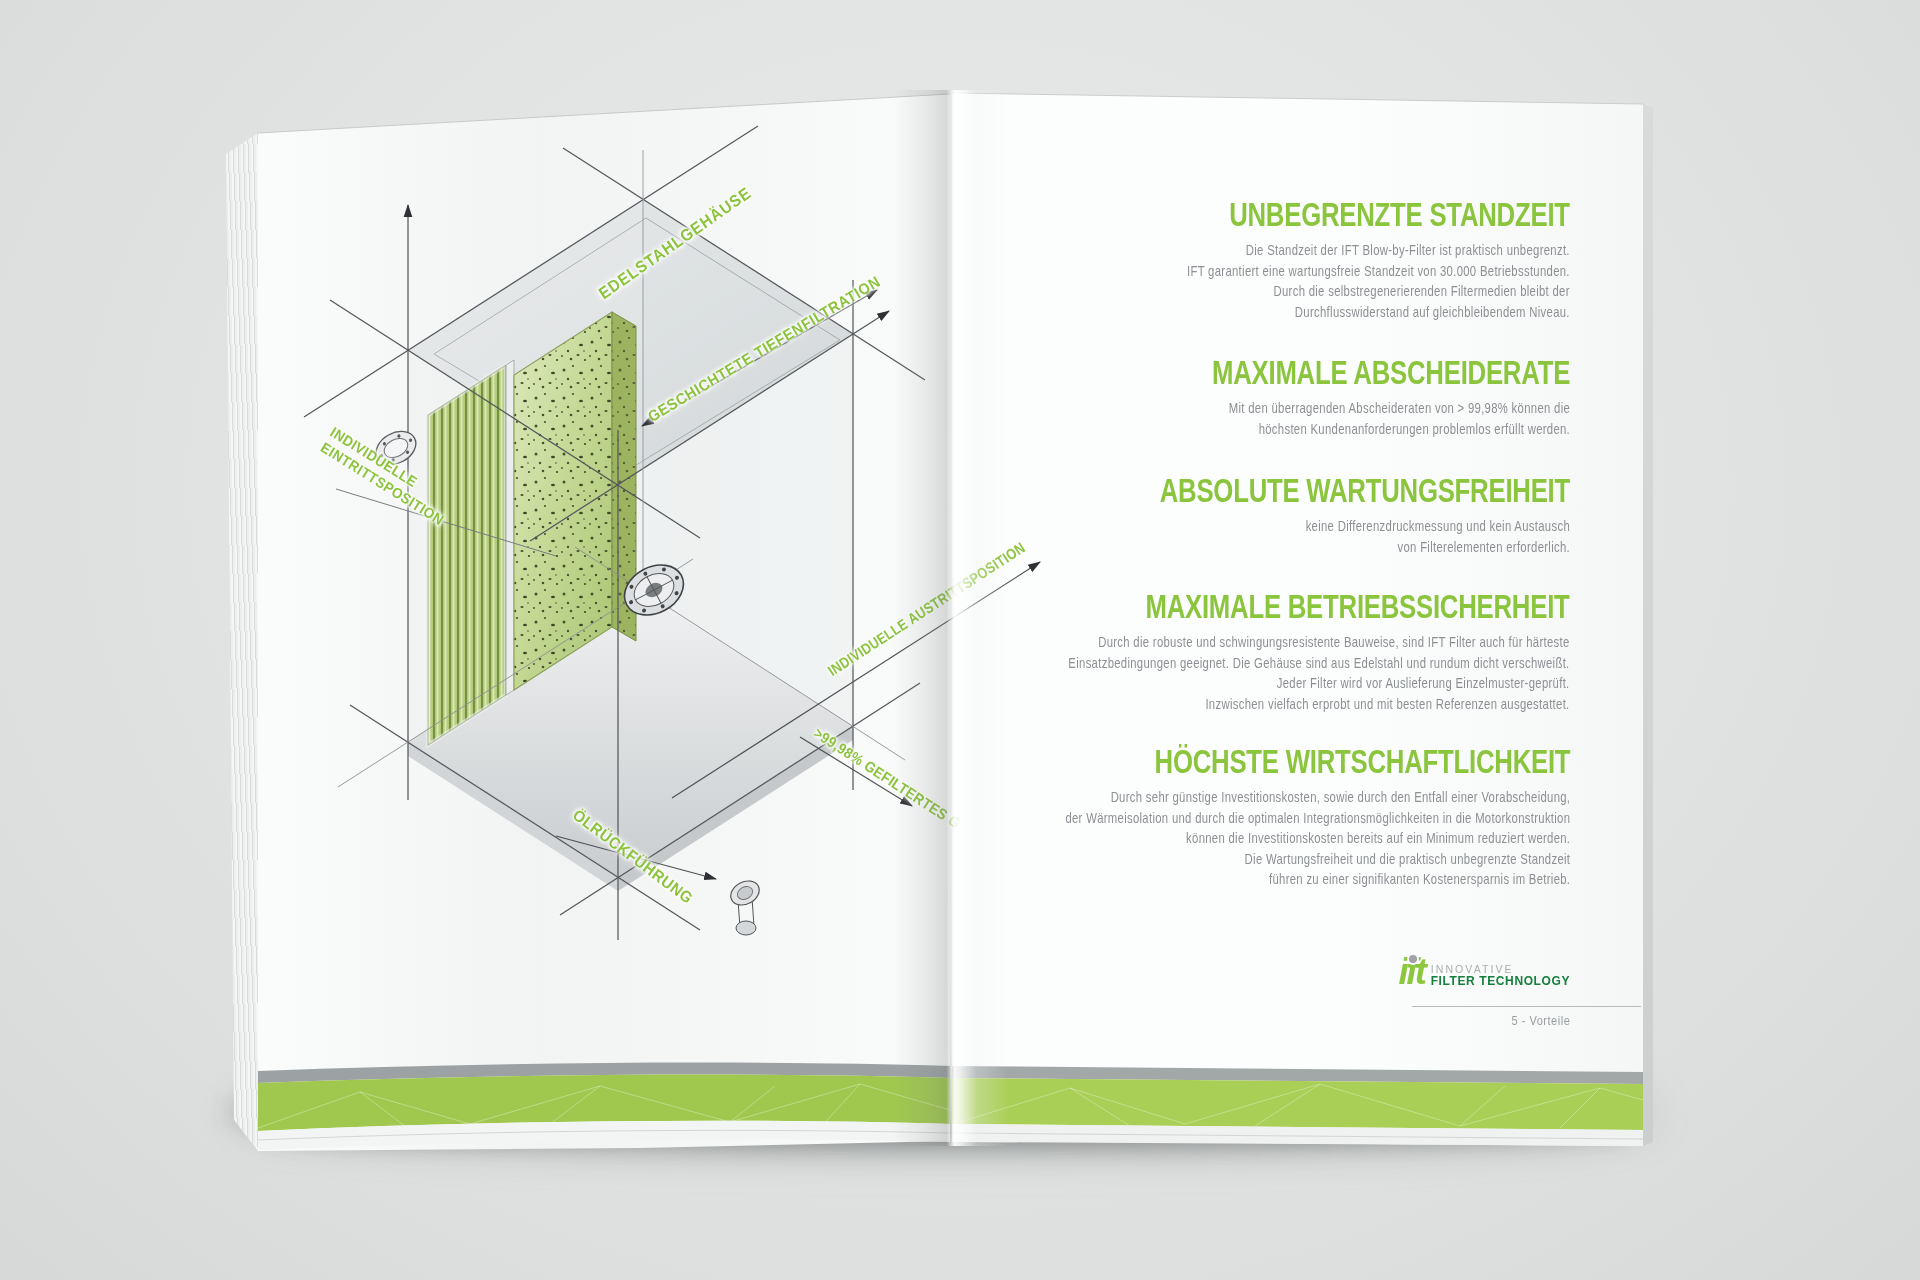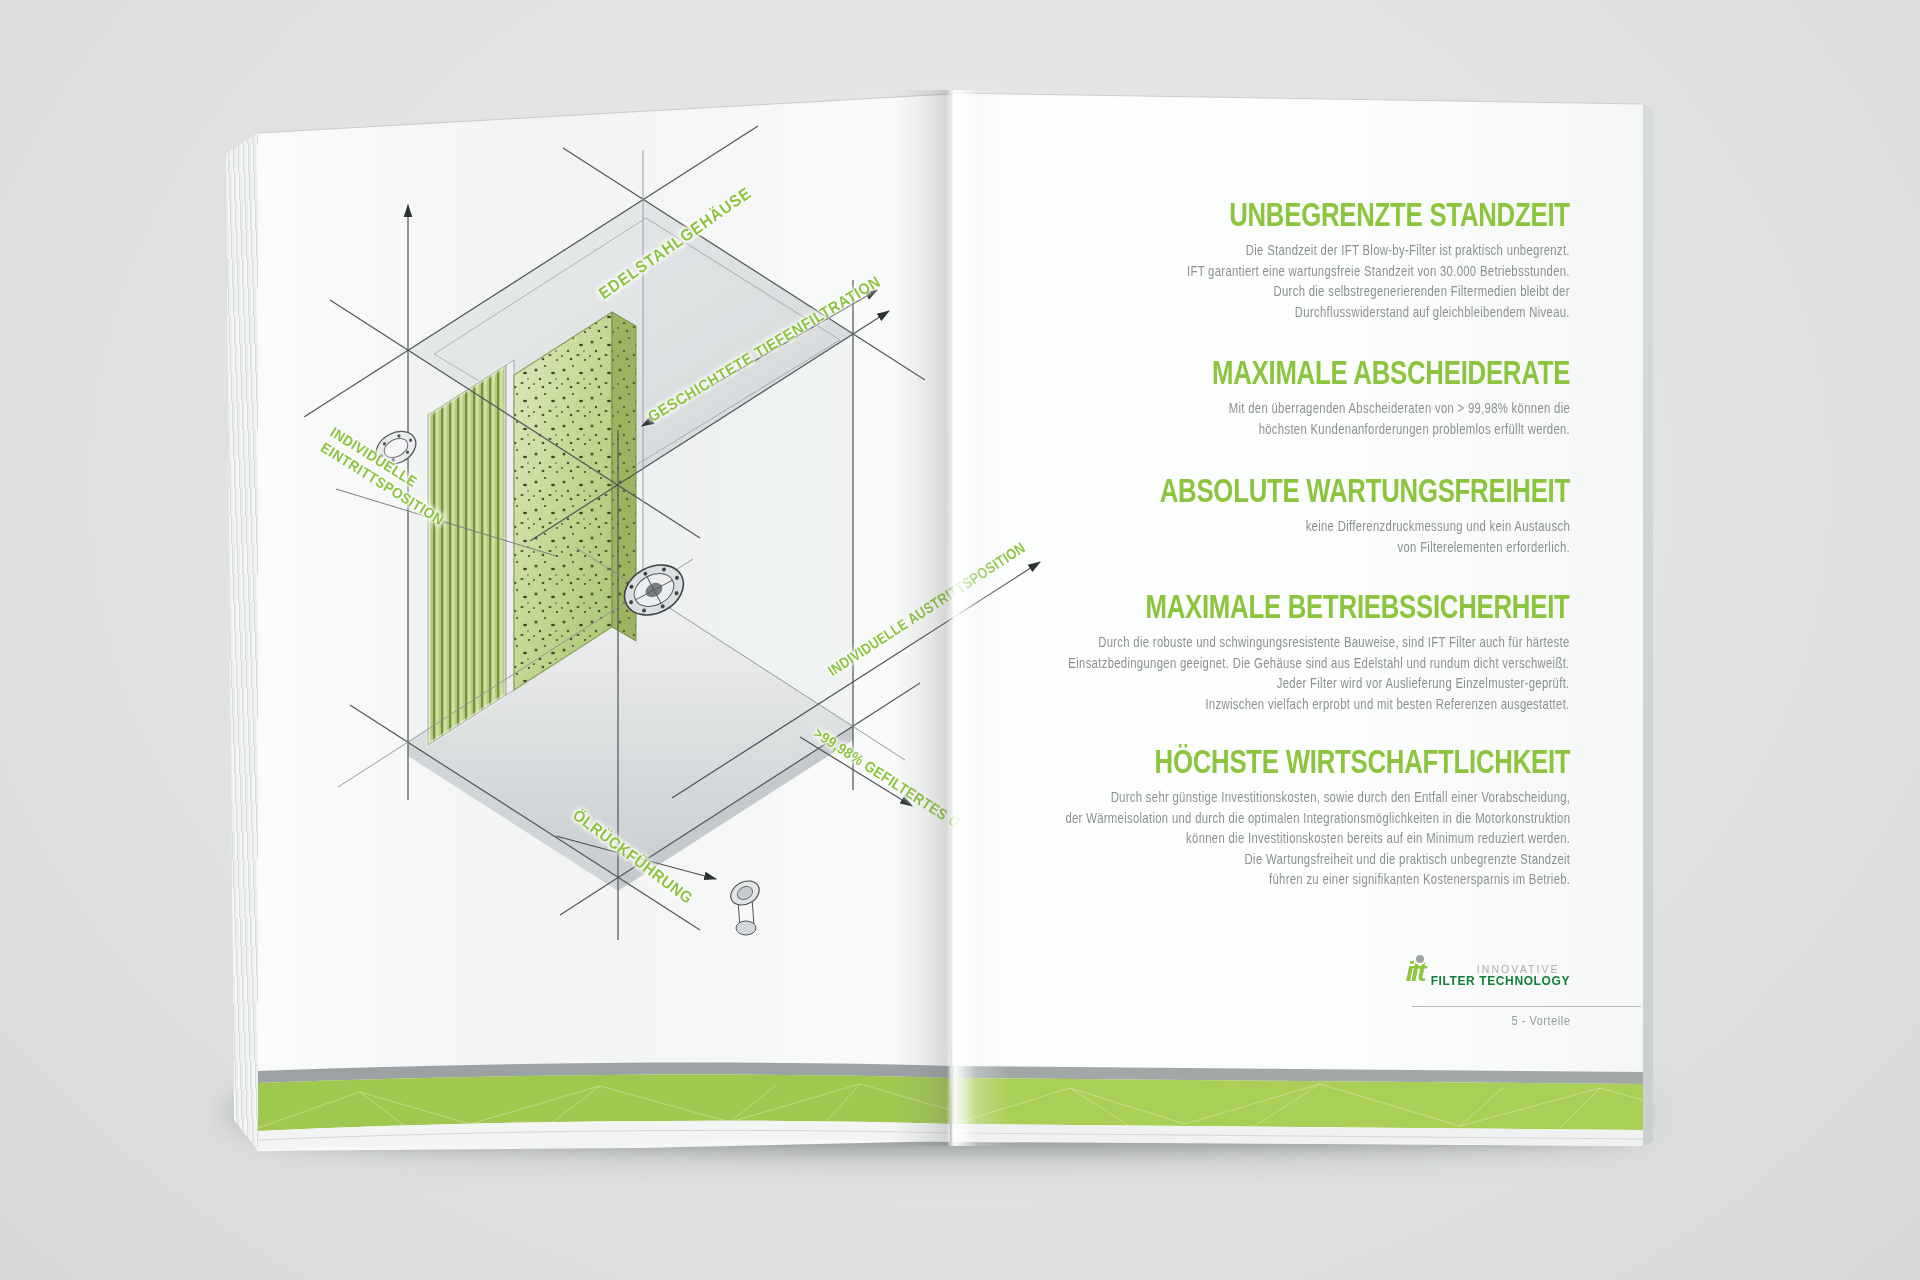--- a/index.html
+++ b/index.html
@@ -30,26 +30,26 @@
   svg.diagram{position:absolute;inset:0;z-index:3;pointer-events:none;}
   
   .lbl{position:absolute;z-index:4;font-weight:bold;color:#8bc43c;white-space:nowrap;
     text-shadow:0 0 3px #fff,0 0 6px #fff,0 0 10px rgba(255,255,255,.95),1px 1px 4px #fff,-1px -1px 4px #fff;}
   
   .sec{position:absolute;right:350px;z-index:6;text-align:right;white-space:nowrap;
     transform:scaleX(.78);transform-origin:100% 0;}
   .sec h2{margin:0 0 7px 0;font-size:33px;line-height:36px;font-weight:bold;color:#8bc53d;letter-spacing:-.3px;}
   .sec .bl{font-size:14.5px;line-height:20.5px;color:#8c9093;letter-spacing:.4px;}
   .logo{position:absolute;right:350px;top:952px;z-index:6;display:flex;align-items:flex-end;gap:7px;}
-  .logo .mark{position:relative;font-style:italic;font-weight:bold;font-size:28px;line-height:40px;
+  .logo .mark{position:relative;font-style:italic;font-weight:bold;font-size:36px;line-height:40px;
     letter-spacing:-3px;color:#8dc63f;transform:scaleX(1.02);transform-origin:100% 100%;}
   .logo .dot{position:absolute;left:10px;top:3px;width:8px;height:8px;border-radius:50%;
     background:#9ea3a5;box-shadow:0 0 0 2px #fbfcfc;}
   .logo .tag{display:flex;flex-direction:column;line-height:1.05;padding-bottom:4px;}
-  .logo .t1{font-size:10.5px;letter-spacing:2.1px;color:#a9adaf;margin-left:46px;}
+  .logo .t1{font-size:10.5px;letter-spacing:2.1px;color:#a9adaf;}
   .logo .t2{font-size:12px;font-weight:bold;letter-spacing:.6px;color:#15803d;}
   .rule{position:absolute;left:1412px;top:1006px;width:229px;height:1px;background:#b7bbbc;z-index:6;}
   .footer{position:absolute;right:350px;top:1013px;z-index:6;font-size:13px;color:#999ea0;
     letter-spacing:.6px;transform:scaleX(.85);transform-origin:100% 0;white-space:nowrap;}
 </style>
 </head>
 <body>
 
 <div class="shadow1"></div>
 <div class="shadow3"></div>

